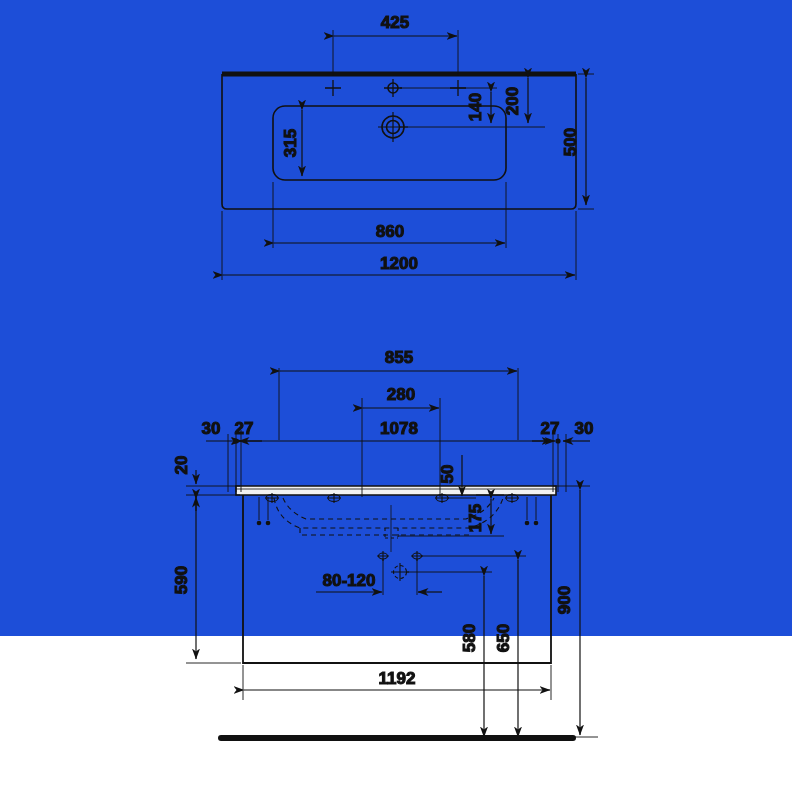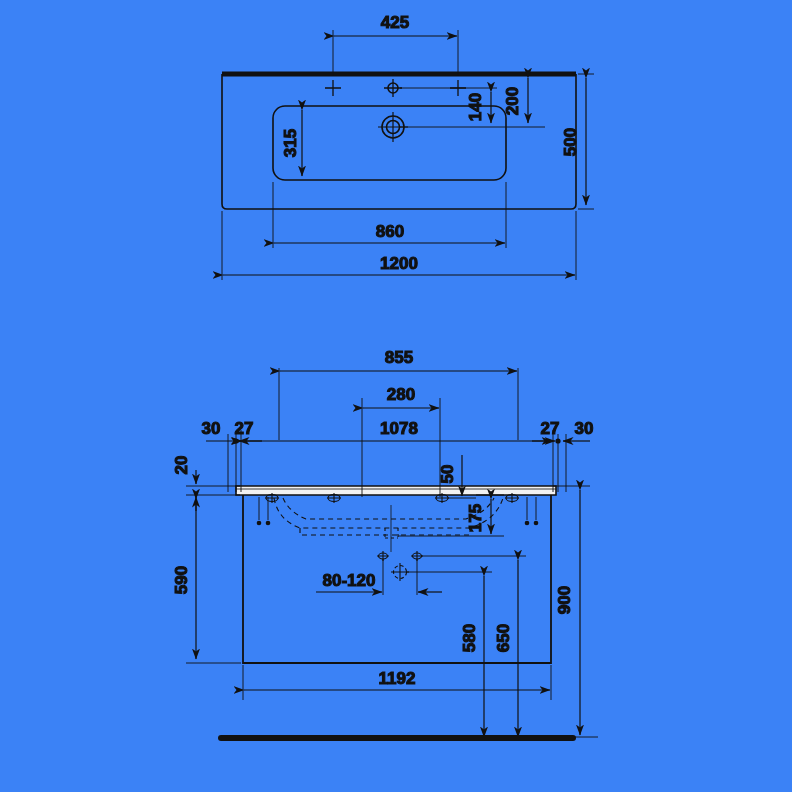--- a/index.html
+++ b/index.html
@@ -10,22 +10,22 @@
   }
   body {
     width: 792px;
     height: 792px;
     font-family: "Liberation Sans", sans-serif;
     overflow: hidden;
   }
   #drawing-root {
     position: relative;
     width: 792px;
-    height: 792px;
-    background: #3b82f6;
+    height: 636px;
+    background: #1d4ed8;
   }
   svg#tech-drawing {
     display: block;
     width: 792px;
     height: 792px;
   }
   .dim-text {
     font-family: "Liberation Sans", sans-serif;
     font-weight: bold;
     font-size: 17px;

